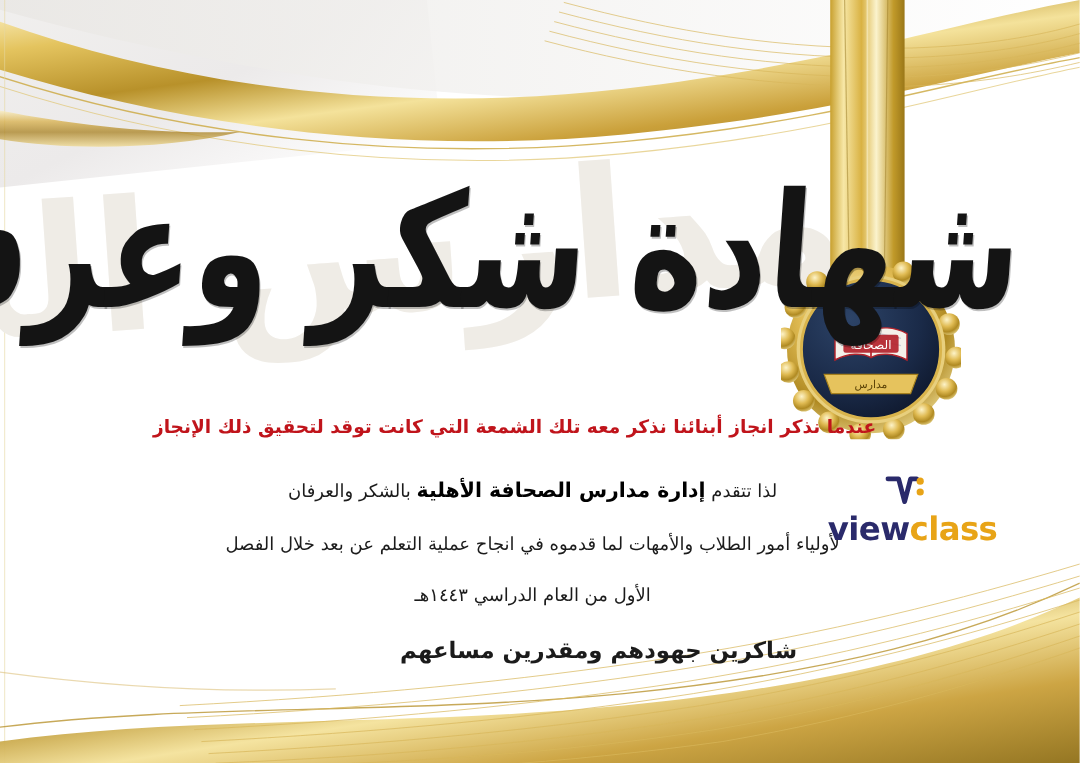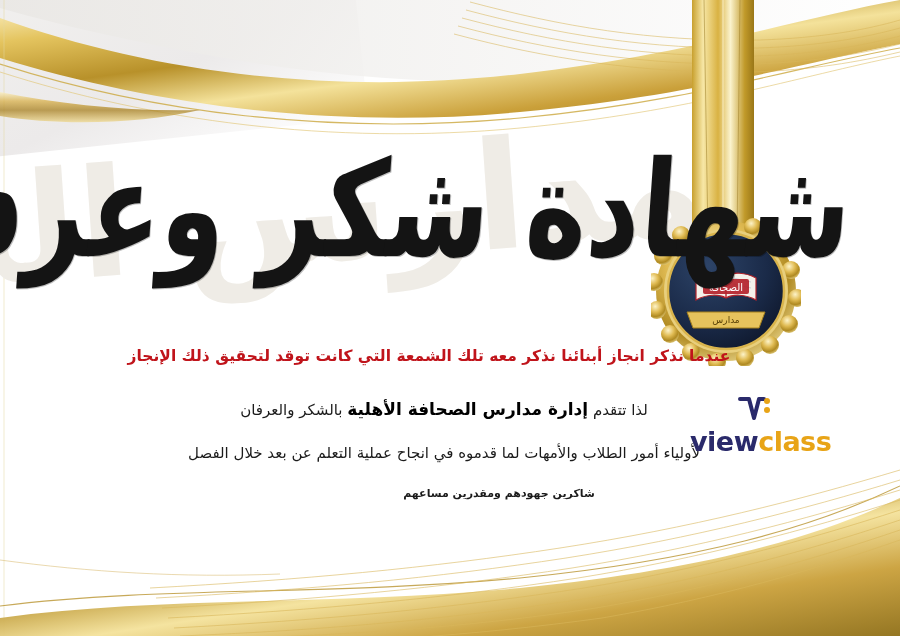--- a/index.html
+++ b/index.html
@@ -119,21 +119,21 @@
     font-size: 15.5px;
     margin-bottom: 30px;
   }
   .line .strong {
     font-weight: bold;
     font-size: 17px;
     color: #000;
   }
   .line.closing {
     font-weight: bold;
-    font-size: 11px;
+    font-size: 19px;
     margin-top: 6px;
   }
   .line.l2 { padding-left: 120px; }
   .line.l3 { padding-left: 120px; }
   .line.l4 { padding-left: 120px; }
   .line.closing { padding-left: 230px; }
   .line.red { padding-left: 90px; }
 
   
   .viewclass {
@@ -299,20 +299,21 @@
   <div class="body-text">
     <p class="line red">عندما نذكر انجاز أبنائنا نذكر معه تلك الشمعة التي كانت توقد لتحقيق ذلك الإنجاز</p>
 
     <p class="line l2">
       <span>لذا تتقدم</span>
       <span class="strong">إدارة مدارس الصحافة الأهلية</span>
       <span>بالشكر والعرفان</span>
     </p>
 
     <p class="line l3">لأولياء أمور الطلاب والأمهات لما قدموه في انجاح عملية التعلم عن بعد خلال الفصل</p>
+    <p class="line l4">الأول من العام الدراسي ١٤٤٣هـ</p>
     <p class="line closing">شاكرين جهودهم ومقدرين مساعهم</p>
   </div>
 
   <div class="viewclass">
     <div class="vc-mark">
       <svg viewBox="0 0 34 30" width="34" height="30">
         <path d="M2,3 L11,3 L16,22 L21,3 L26,3" fill="none" stroke="#2a2a6b" stroke-width="4" stroke-linecap="round" stroke-linejoin="round"></path>
         <circle cx="29" cy="5" r="3" fill="#e8a417"></circle>
         <circle cx="29" cy="14" r="3" fill="#e8a417"></circle>
       </svg>

